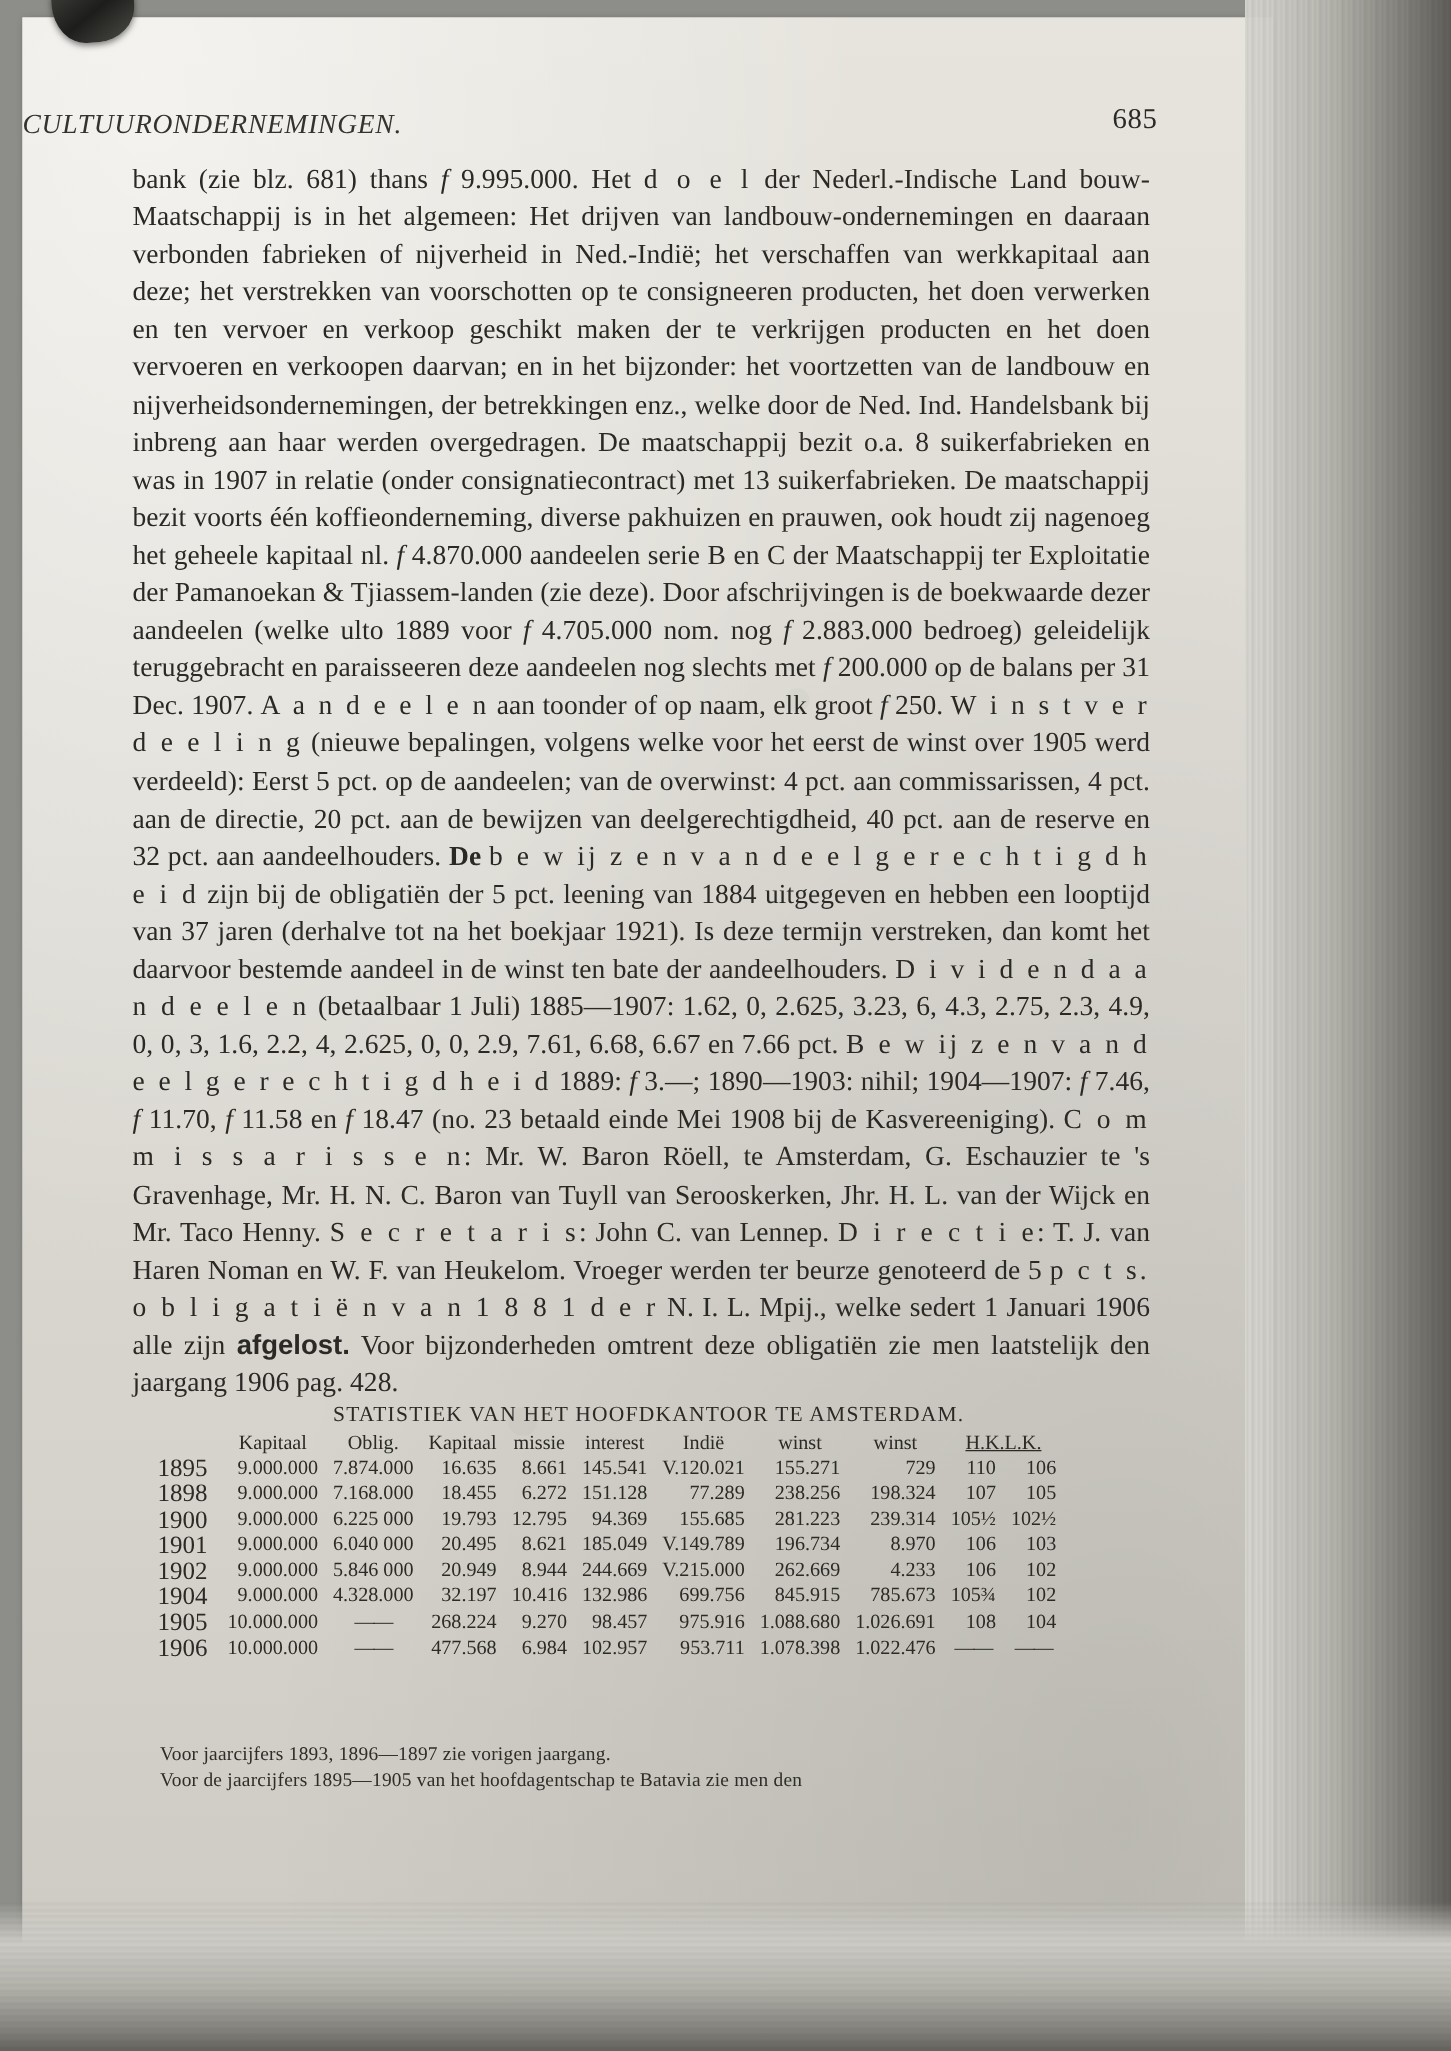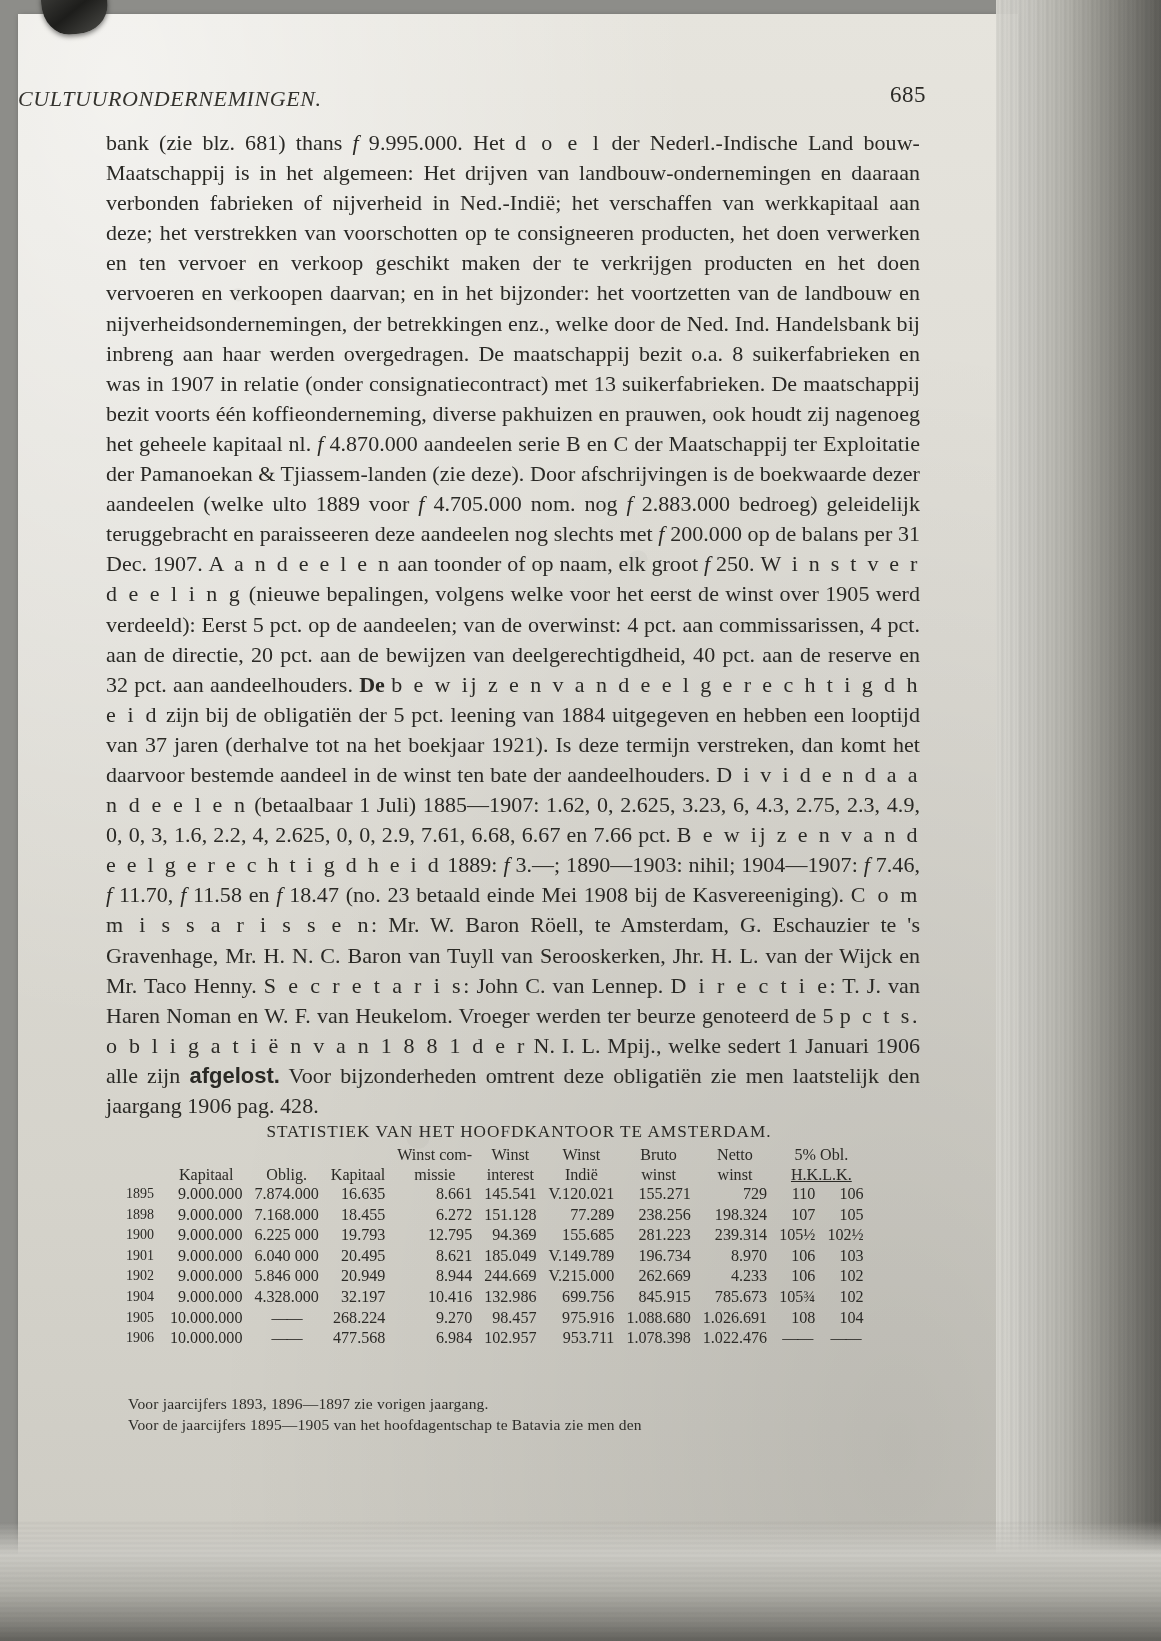--- a/index.html
+++ b/index.html
@@ -109,21 +109,21 @@
     text-align:center;
     white-space:nowrap;
     vertical-align:bottom;
   }
   table.stat td{
     padding:0 6px;
     line-height:20.6px;
     text-align:right;
     white-space:nowrap;
   }
-  table.stat td.yr{text-align:left;padding-right:10px;font-size:14px;}
+  table.stat td.yr{text-align:left;padding-right:10px;font-size:20px;}
   table.stat td.dash{text-align:center;letter-spacing:-1px;}
   .ul{text-decoration:underline;}
   .hcenter{text-align:center;}
   
   .fnote{
     position:absolute;left:128px;width:800px;
     font-size:15.5px;line-height:21px;letter-spacing:.2px;color:#2e2d29;
   }
   .fnote.f1{top:1393px;}
   .fnote.f2{top:1414px;left:128px;}
@@ -145,32 +145,20 @@
     <div class="hdr-page">685</div>
 
     <div class="body-text">
       <p>bank (zie blz. 681) thans <i>f</i> 9.995.000.  Het <span class="sp">d o e l</span> der Nederl.-Indische Land bouw-Maatschappij is in het algemeen:  Het drijven van landbouw-ondernemingen en daaraan verbonden fabrieken of nijverheid in Ned.-Indië; het verschaffen van werkkapitaal aan deze; het verstrekken van voorschotten op te consigneeren producten, het doen verwerken en ten vervoer en verkoop geschikt maken der te verkrijgen producten en het doen vervoeren en verkoopen daarvan; en in het bijzonder: het voortzetten van de landbouw en nijverheidsondernemingen, der betrekkingen enz., welke door de Ned. Ind. Handelsbank bij inbreng aan haar werden overgedragen. De maatschappij bezit o.a. 8 suikerfabrieken en was in 1907 in relatie (onder consignatiecontract) met 13 suikerfabrieken.  De maatschappij bezit voorts één koffieonderneming, diverse pakhuizen en prauwen, ook houdt zij nagenoeg het geheele kapitaal nl. <i>f</i> 4.870.000 aandeelen serie B en C der Maatschappij ter Exploitatie der Pamanoekan &amp; Tjiassem-landen (zie deze). Door afschrijvingen is de boekwaarde dezer aandeelen (welke ulto 1889 voor <i>f</i> 4.705.000 nom. nog <i>f</i> 2.883.000 bedroeg) geleidelijk teruggebracht en paraisseeren deze aandeelen nog slechts met <i>f</i> 200.000 op de balans per 31 Dec. 1907.  <span class="sp">A a n d e e l e n</span> aan toonder of op naam, elk groot <i>f</i> 250.  <span class="sp">W i n s t v e r d e e l i n g</span> (nieuwe bepalingen, volgens welke voor het eerst de winst over 1905 werd verdeeld):  Eerst 5 pct. op de aandeelen; van de overwinst: 4 pct. aan commissarissen, 4 pct. aan de directie, 20 pct. aan de bewijzen van deelgerechtigdheid, 40 pct. aan de reserve en 32 pct. aan aandeelhouders. <b>De</b> <span class="sp">b e w ij z e n   v a n   d e e l g e r e c h t i g d h e i d</span> zijn bij de obligatiën der 5 pct. leening van 1884 uitgegeven en hebben een looptijd van 37 jaren (derhalve tot na het boekjaar 1921).  Is deze termijn verstreken, dan komt het daarvoor bestemde aandeel in de winst ten bate der aandeelhouders.  <span class="sp">D i v i d e n d  a a n d e e l e n</span> (betaalbaar 1 Juli) 1885—1907: 1.62, 0, 2.625, 3.23, 6, 4.3, 2.75, 2.3, 4.9, 0, 0, 3, 1.6, 2.2, 4, 2.625, 0, 0, 2.9, 7.61, 6.68, 6.67 en 7.66 pct.  <span class="sp">B e w ij z e n  v a n  d e e l g e r e c h t i g d h e i d</span> 1889: <i>f</i> 3.—; 1890—1903: nihil; 1904—1907: <i>f</i> 7.46, <i>f</i> 11.70, <i>f</i> 11.58 en <i>f</i> 18.47 (no. 23 betaald einde Mei 1908 bij de Kasvereeniging).  <span class="sp">C o m m i s s a r i s s e n</span>: Mr. W. Baron Röell, te Amsterdam, G. Eschauzier te 's Gravenhage, Mr. H. N. C. Baron van Tuyll van Serooskerken, Jhr. H. L. van der Wijck en Mr. Taco Henny.  <span class="sp">S e c r e t a r i s</span>: John C. van Lennep.  <span class="sp">D i r e c t i e</span>: T. J. van Haren Noman en W. F. van Heukelom.  Vroeger werden ter beurze genoteerd de 5 <span class="sp">p c t s.  o b l i g a t i ë n  v a n  1 8 8 1  d e r</span> N. I. L. Mpij., welke sedert 1 Januari 1906 alle zijn <span class="sans-bold">afgelost.</span>  Voor bijzonderheden omtrent deze obligatiën zie men laatstelijk den jaargang 1906 pag. 428.</p>
     </div>
 
     <div class="tbl-title">STATISTIEK VAN HET HOOFDKANTOOR TE AMSTERDAM.</div>
 
     <table class="stat">
       <thead>
-        <tr>
-          <th></th>
-          <th></th>
-          <th></th>
-          <th></th>
-          <th>Winst com-</th>
-          <th>Winst</th>
-          <th>Winst</th>
-          <th>Bruto</th>
-          <th>Netto</th>
-          <th colspan="2" class="hcenter">5% Obl.</th>
-        </tr>
         <tr>
           <th></th>
           <th>Kapitaal</th>
           <th>Oblig.</th>
           <th>Kapitaal</th>
           <th>missie</th>
           <th>interest</th>
           <th>Indië</th>
           <th>winst</th>
           <th>winst</th>

